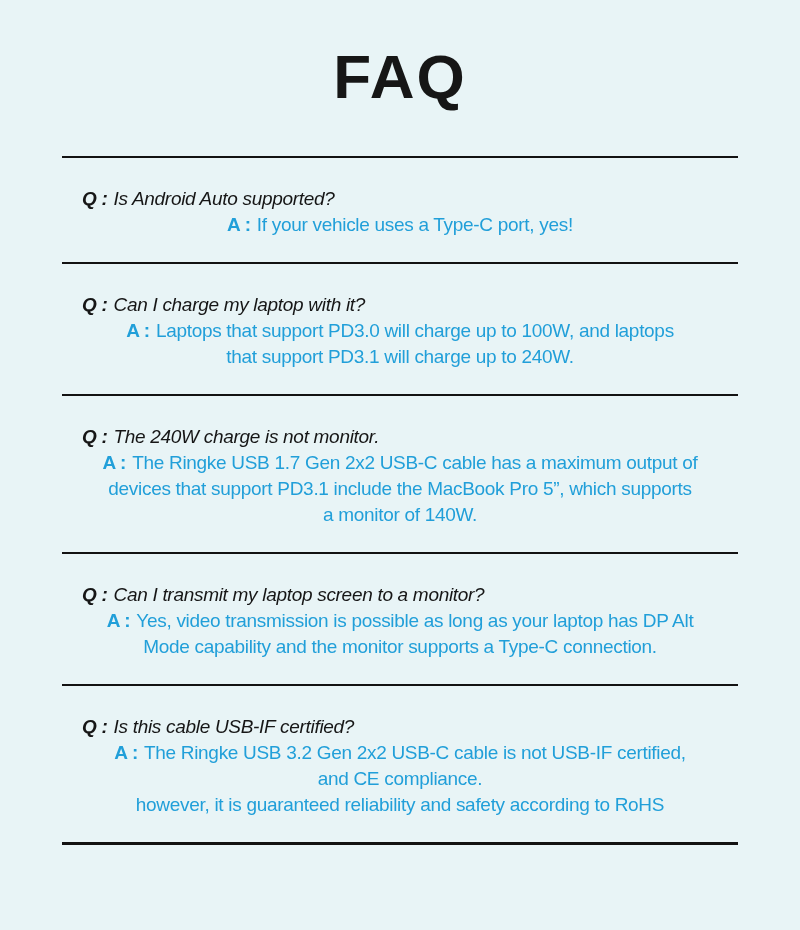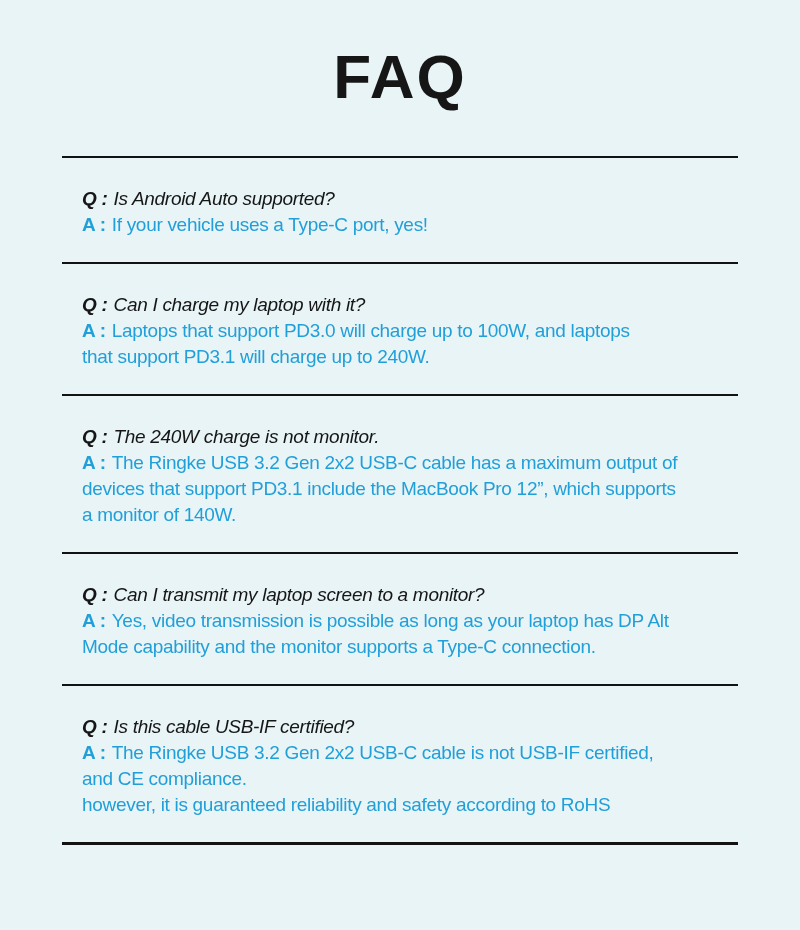--- a/index.html
+++ b/index.html
@@ -41,21 +41,21 @@
   .faq-item {
     padding: 28px 20px 24px 20px;
   }
   .line {
     font-size: 19px;
     line-height: 26px;
     letter-spacing: -0.3px;
     white-space: nowrap;
   }
   .q-line { color: var(--question); font-style: italic; }
-  .a-line, .a-cont { color: var(--answer); }
+  .a-line, .a-cont { color: var(--answer); text-align: center; }
   .prefix { font-weight: bold; margin-right: 6px; }
 </style>
 </head>
 <body>
 
 <div class="page">
   <h1 class="page-title">FAQ</h1>
 
   <div class="content">
     <hr class="divider">
@@ -81,23 +81,23 @@
       <div class="line a-cont">that support PD3.1 will charge up to 240W.</div>
     </section>
 
     <hr class="divider">
 
     <section class="faq-item">
       <div class="line q-line">
         <span class="prefix">Q :</span><span>The 240W charge is not monitor.</span>
       </div>
       <div class="line a-line">
-        <span class="prefix">A :</span><span>The Ringke USB 3.2 Gen 2x2 USB-C cable has a maximum output of</span>
+        <span class="prefix">A :</span><span>The Ringke USB 1.7 Gen 2x2 USB-C cable has a maximum output of</span>
       </div>
-      <div class="line a-cont">devices that support PD3.1 include the MacBook Pro 12”, which supports</div>
+      <div class="line a-cont">devices that support PD3.1 include the MacBook Pro 5”, which supports</div>
       <div class="line a-cont">a monitor of 140W.</div>
     </section>
 
     <hr class="divider">
 
     <section class="faq-item">
       <div class="line q-line">
         <span class="prefix">Q :</span><span>Can I transmit my laptop screen to a monitor?</span>
       </div>
       <div class="line a-line">

